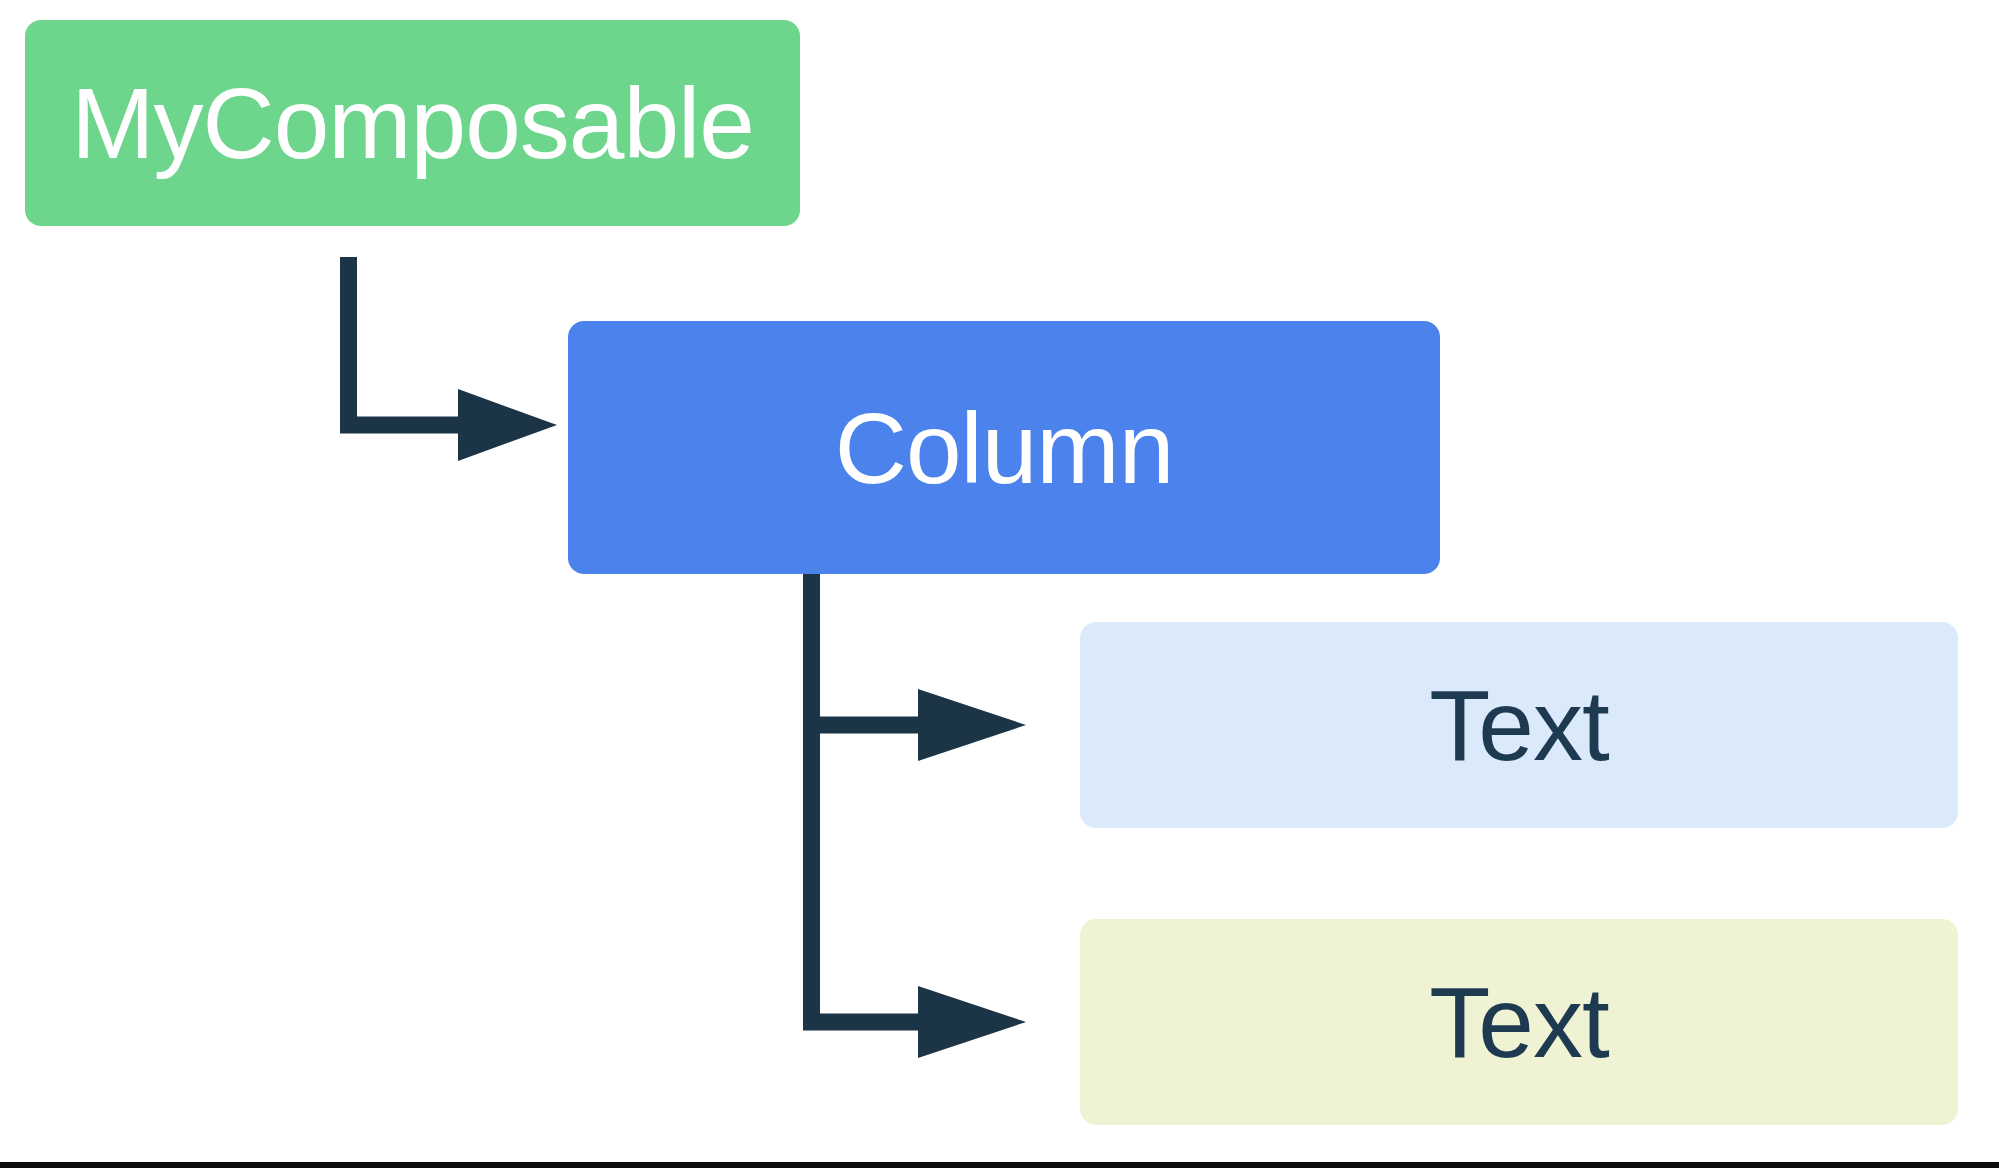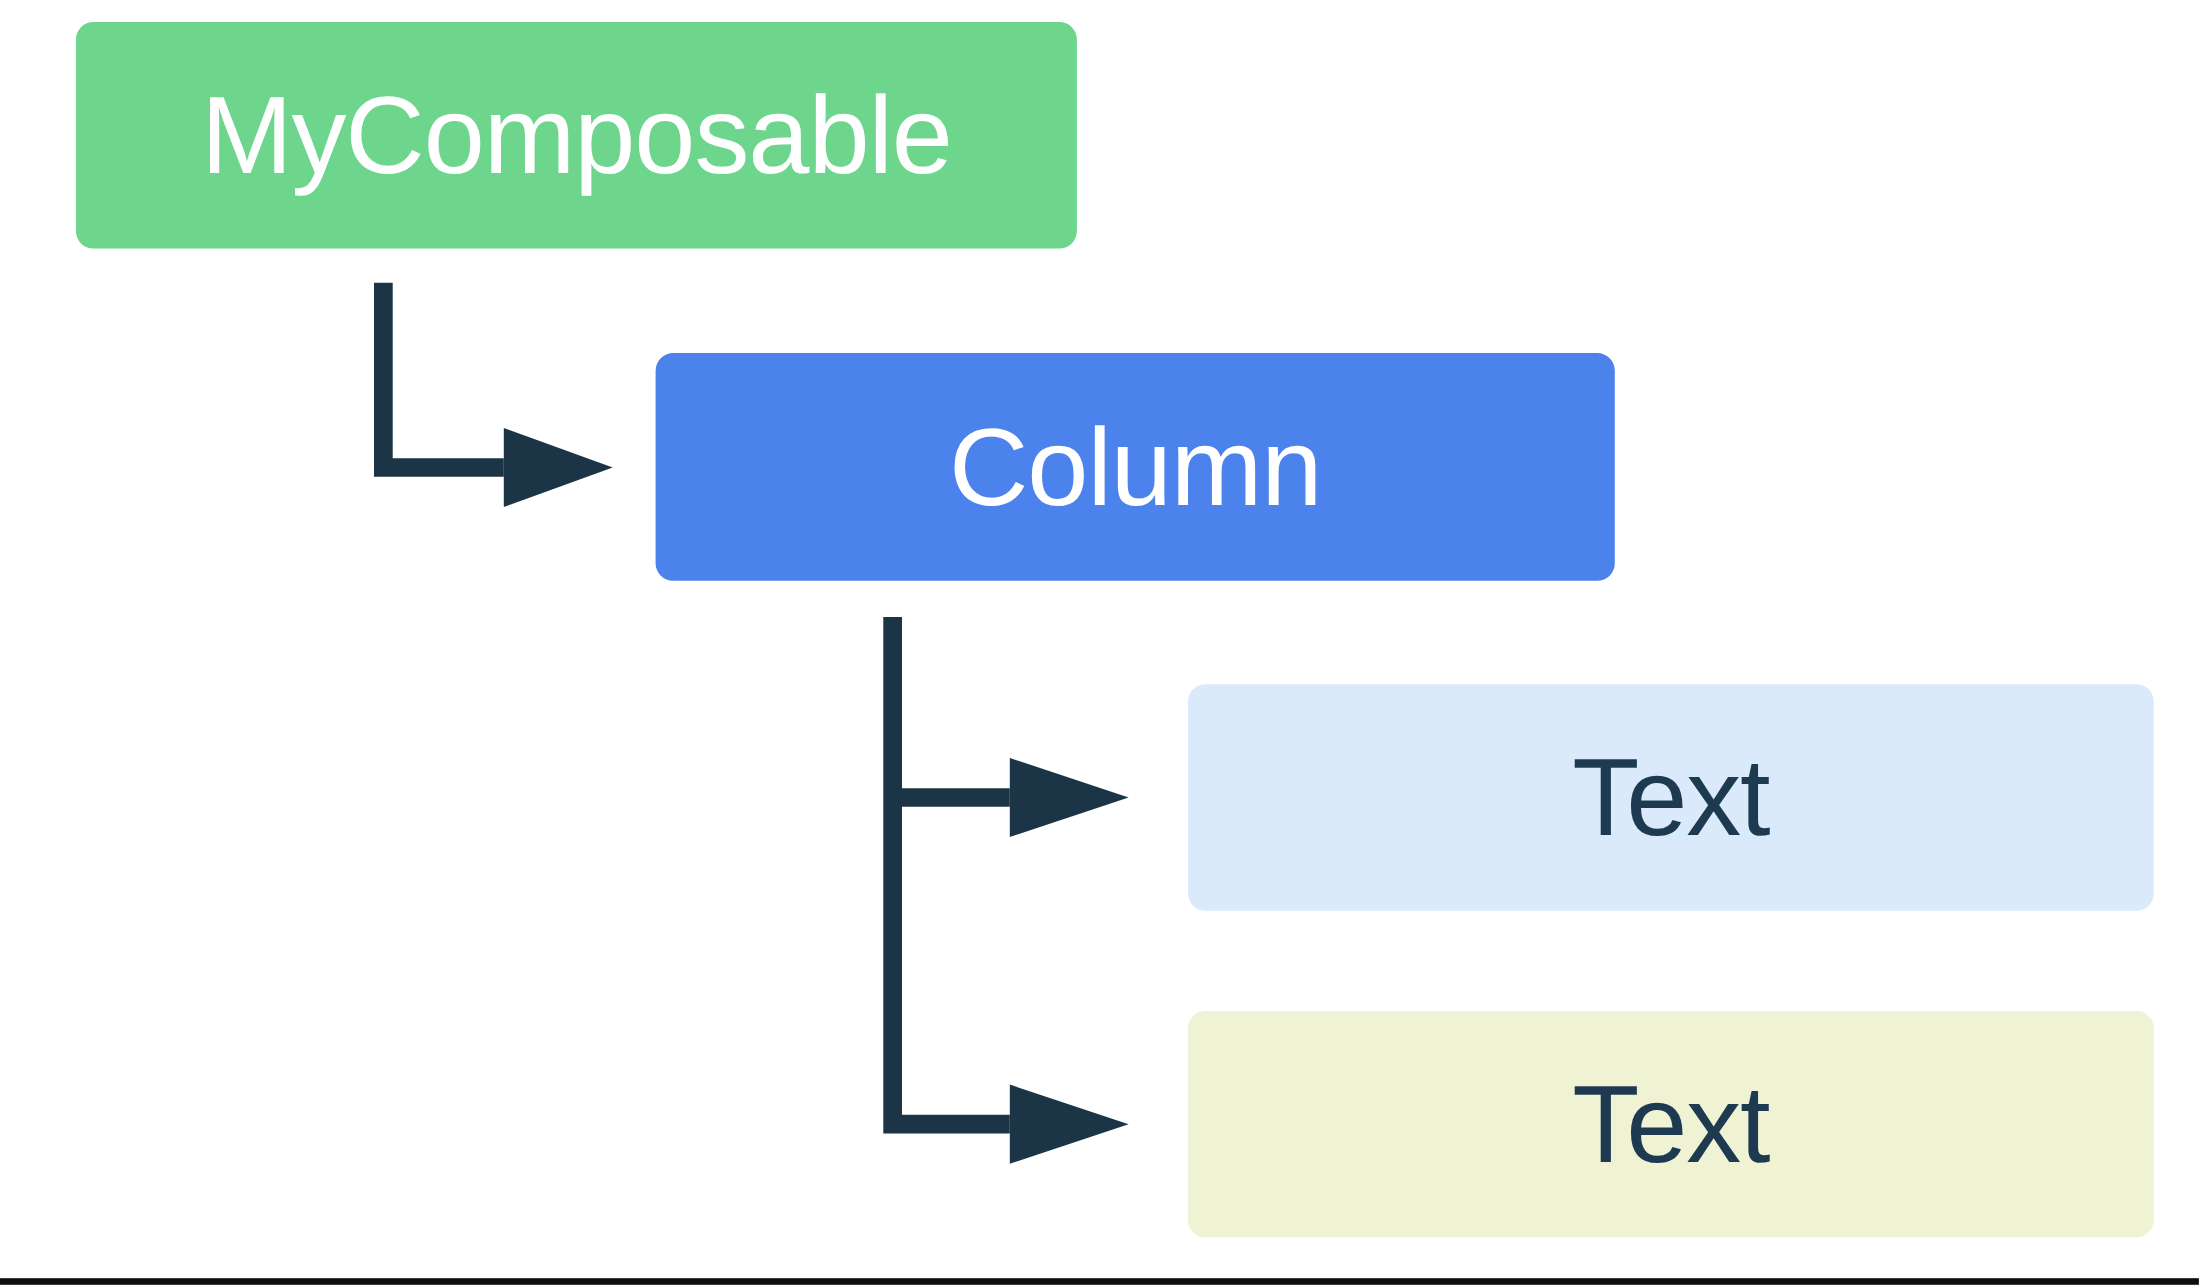--- a/index.html
+++ b/index.html
@@ -28,22 +28,22 @@
     display: flex;
     align-items: center;
     justify-content: center;
     border-radius: 16px;
     font-size: 100px;
     font-weight: 400;
     line-height: 1;
     letter-spacing: -1px;
     white-space: nowrap;
   }
-  #node-mycomposable { left: 25px;   top: 20px;  width: 910px; height: 206px; margin-left: 44px; }
-  #node-column       { left: 596px;  top: 321px; width: 872px; height: 207px; }
+  #node-mycomposable { left: 25px;   top: 20px;  width: 775px; height: 206px; }
+  #node-column       { left: 568px;  top: 321px; width: 872px; height: 253px; }
   #node-text-1       { left: 1080px; top: 622px; width: 878px; height: 206px; }
   #node-text-2       { left: 1080px; top: 919px; width: 878px; height: 206px; }
   .bottom-rule {
     position: absolute;
     left: 0;
     top: 1162px;
     width: 1999px;
     height: 6px;
   }
 </style>

